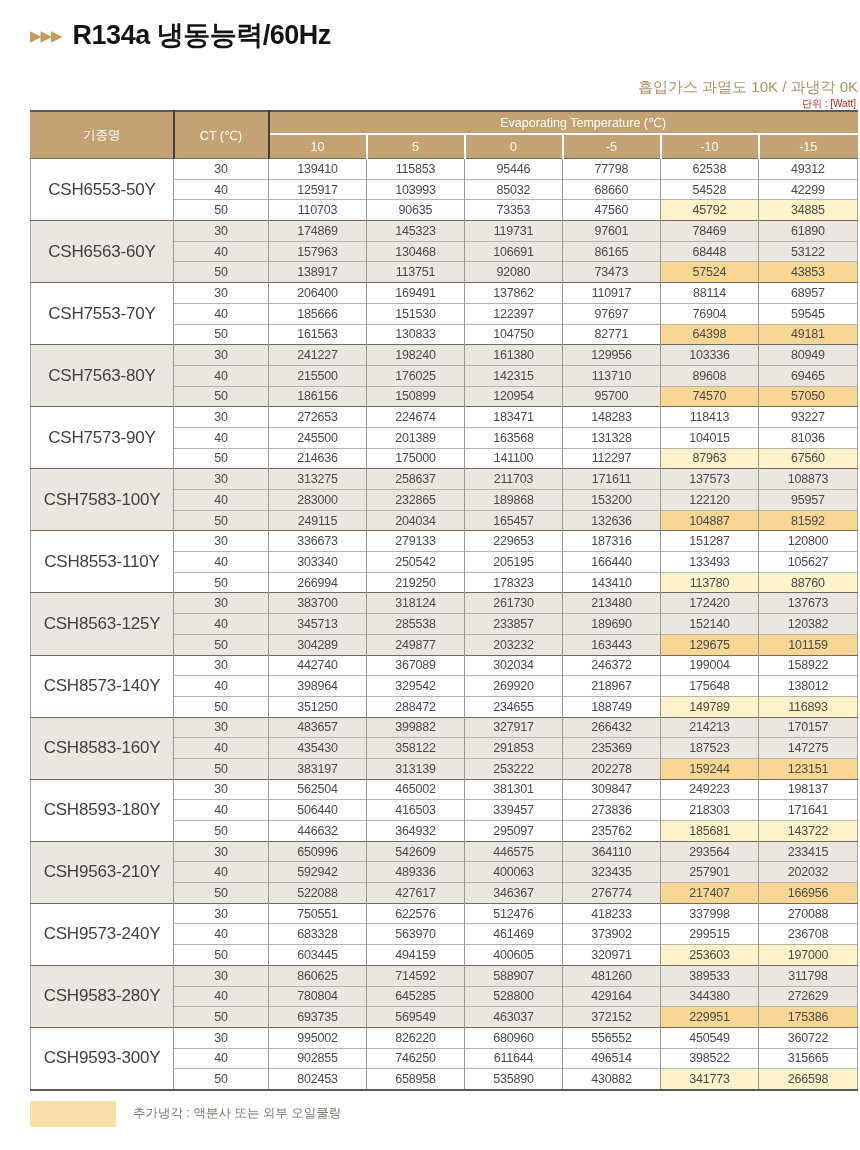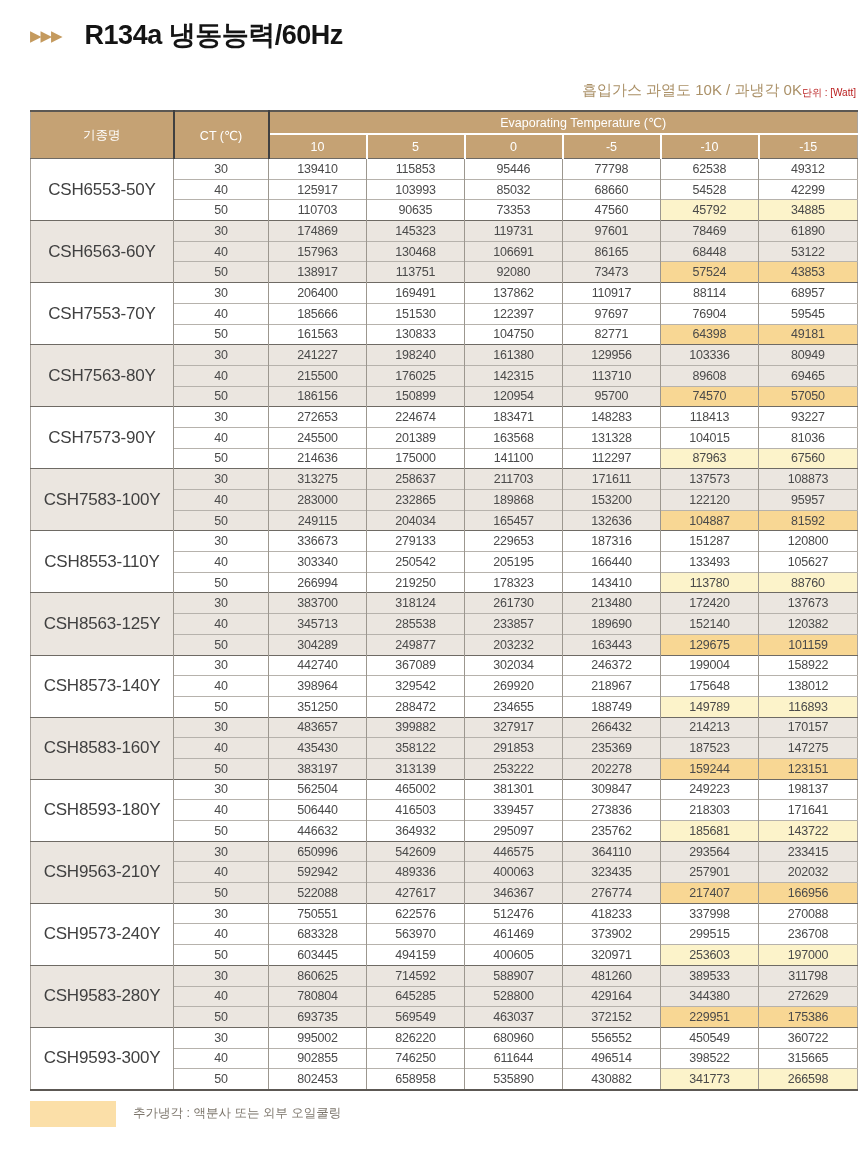--- a/index.html
+++ b/index.html
@@ -1,23 +1,23 @@
 <!DOCTYPE html>
 <html><head>
 <meta charset="utf-8">
 <style>
   html,body{margin:0;padding:0;background:#ffffff;}
   body{width:860px;height:1150px;font-family:"Liberation Sans","DejaVu Sans",sans-serif;overflow:hidden;}
   .page{padding:14px 0 0 30px;width:828px;}
 
   .title-row{display:flex;align-items:center;gap:11px;height:42px;}
   .arrows{color:#c49a5e;font-size:15px;letter-spacing:-1px;transform:translateY(1px);}
-  h1.page-title{margin:12px;font-size:27px;font-weight:700;color:#141414;letter-spacing:-0.5px;}
-
-  .sub-row{display:flex;justify-content:flex-end;align-items:flex-end;margin-top:22px;height:22px;}
+  h1.page-title{margin:0;font-size:27px;font-weight:700;color:#141414;letter-spacing:-0.5px;}
+
+  .sub-row{display:flex;justify-content:space-between;align-items:flex-end;margin-top:22px;height:22px;flex-direction:column;}
   .condition-note{color:#ab9168;font-size:15px;}
   .unit-label{color:#b91c1c;font-size:10px;padding-right:2px;}
 
   table.capacity{border-collapse:collapse;table-layout:fixed;width:828px;margin-top:10px;
     border-top:2px solid #5c5853;border-bottom:2px solid #5c5853;
     border-left:1px solid #aaa49d;border-right:1px solid #aaa49d;}
   thead th{background:#c5a274;color:#ffffff;font-weight:400;font-size:12.5px;padding:0;}
   th.th-evap{height:21px;border-bottom:2px solid #ffffff;padding-left:40px;}
   th.th-model,th.th-ct{border-right:2px solid #404040;}
   tr.sub th{height:23px;border-left:2px solid #ffffff;}

